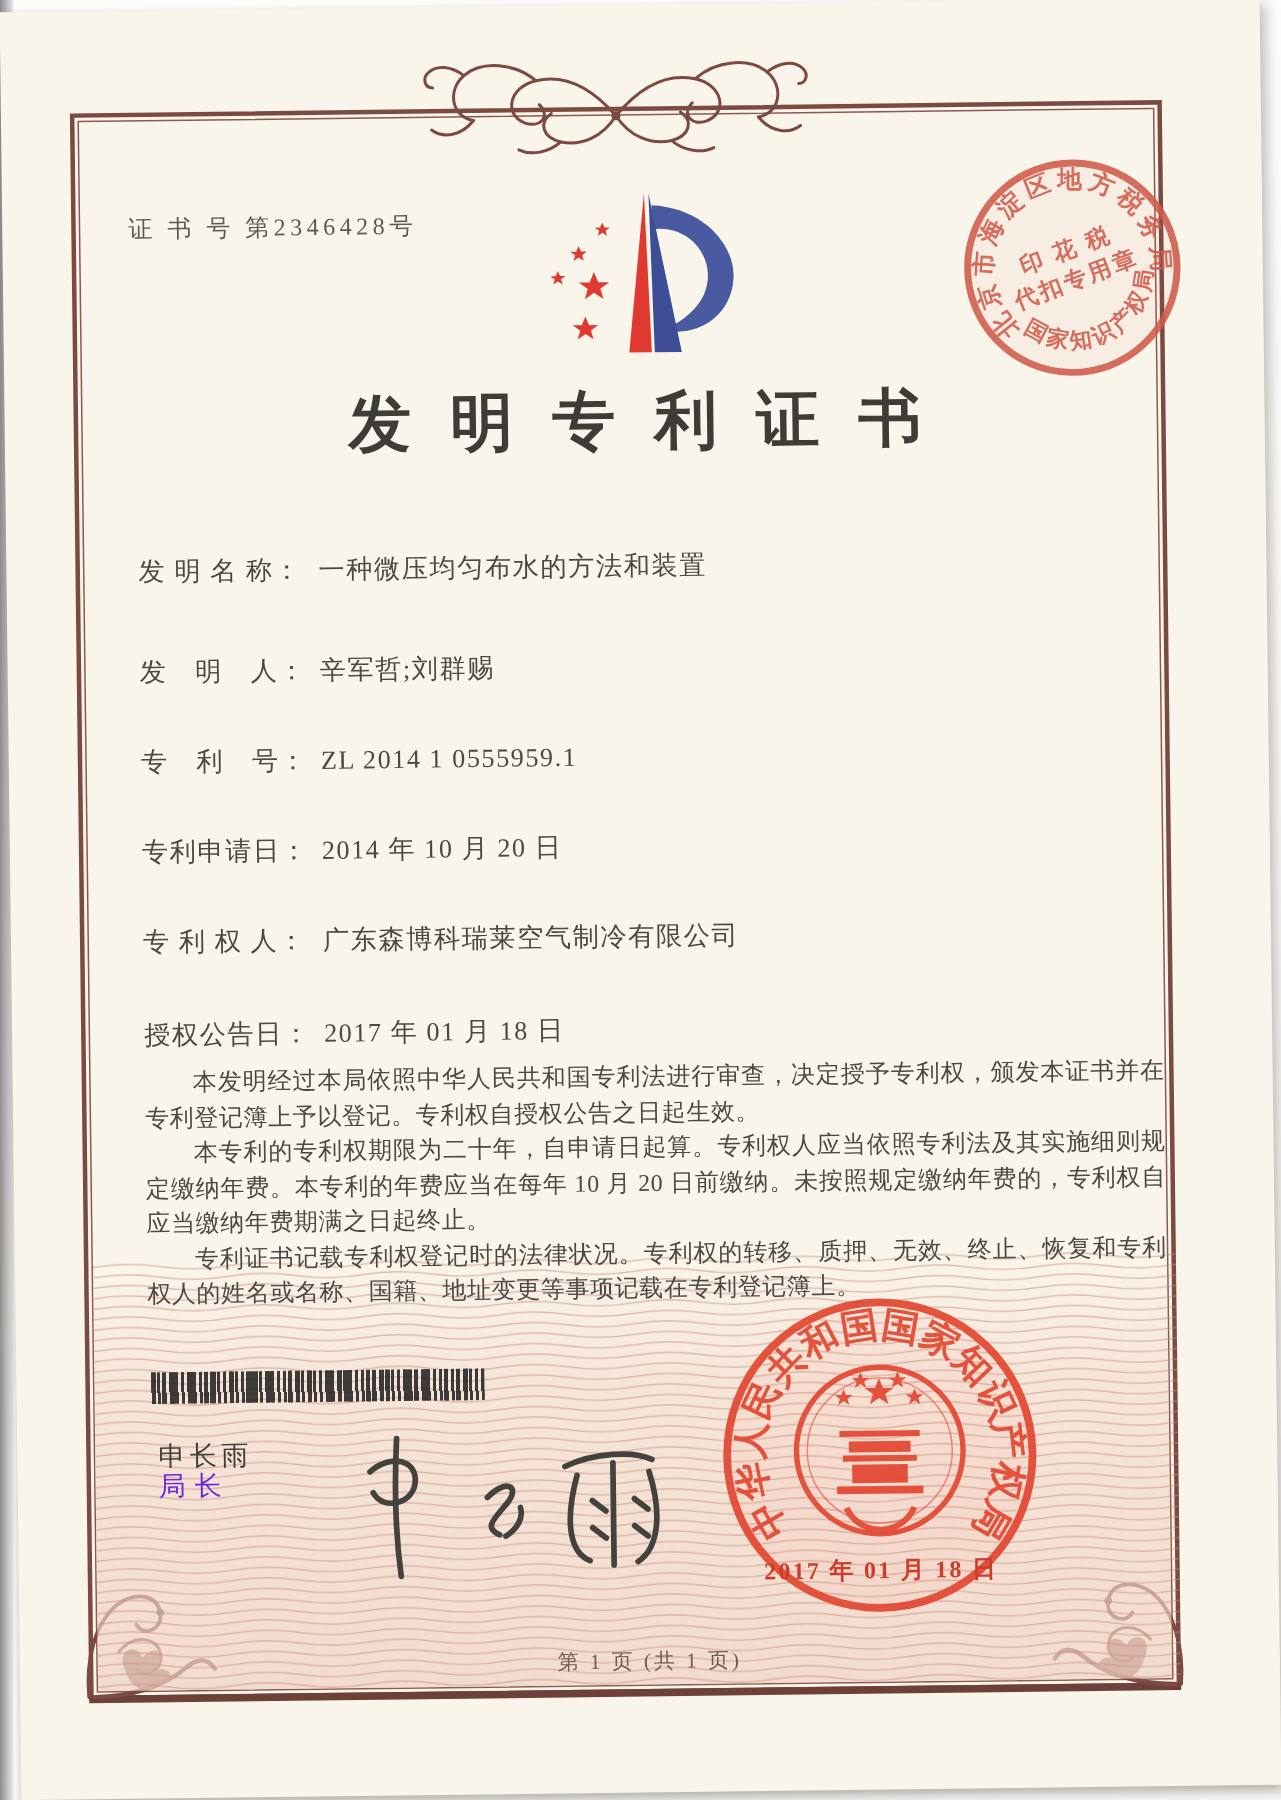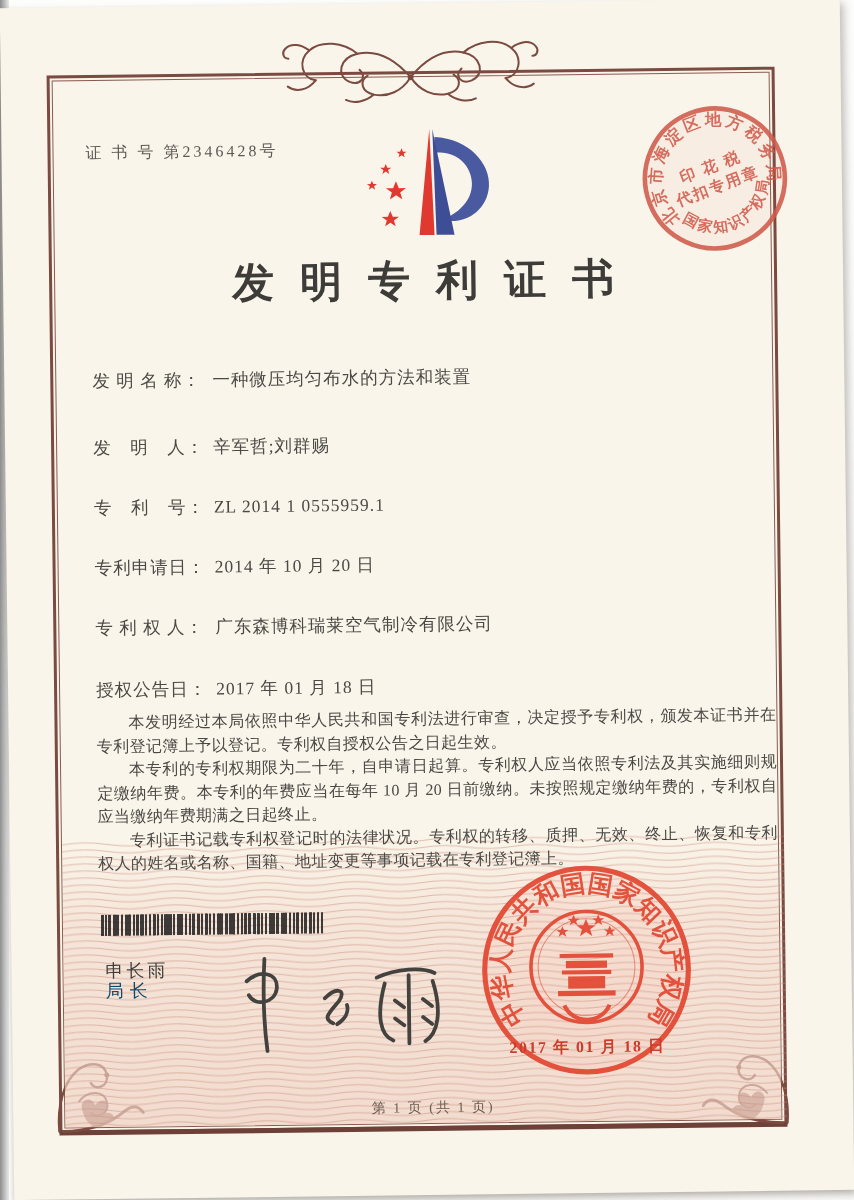--- a/index.html
+++ b/index.html
@@ -38,21 +38,21 @@
   .field-value { }
   .paras { position:absolute; left:88px; width:680px; top:704px; }
   .paras p { font-size:16px; line-height:23.5px; color:#4b4945; text-align:justify;
     text-indent:2em; letter-spacing:.4px; }
   .barcode { position:absolute; left:90px; top:908px; width:222px; height:21px; opacity:.85;
     background-image:
       repeating-linear-gradient(90deg,#1d1d1d 0 2px,transparent 2px 4px),
       repeating-linear-gradient(90deg,#1d1d1d 0 1px,transparent 1px 7px),
       repeating-linear-gradient(90deg,#1d1d1d 0 3px,transparent 3px 13px); }
   .sig-title { position:absolute; left:94px; top:972px; font-size:18px; letter-spacing:6px;
-    color:#0c4a6e; z-index:3; }
+    color:#6d28d9; z-index:3; }
   .sig-name { position:absolute; left:94px; top:952px; font-size:18px; letter-spacing:3px;
     color:#3f3e3a; z-index:3; }
   .sig-hand { position:absolute; left:215px; top:942px; z-index:3; }
   .office-seal { position:absolute; left:466px; top:860px; width:218px; height:218px;
     mix-blend-mode:multiply; opacity:.92; z-index:4; }
   .seal-date { position:absolute; left:460px; top:1036px; width:230px; text-align:center;
     font-size:16px; letter-spacing:1.5px; color:#cc3d2b; z-index:5; font-weight:600; }
   .tax-stamp { position:absolute; left:636px; top:102px; width:154px; height:154px;
     transform:rotate(-20deg); mix-blend-mode:multiply; opacity:.88; z-index:4; }
   .footer-page { position:absolute; left:0; right:0; top:1096px; text-align:center;

